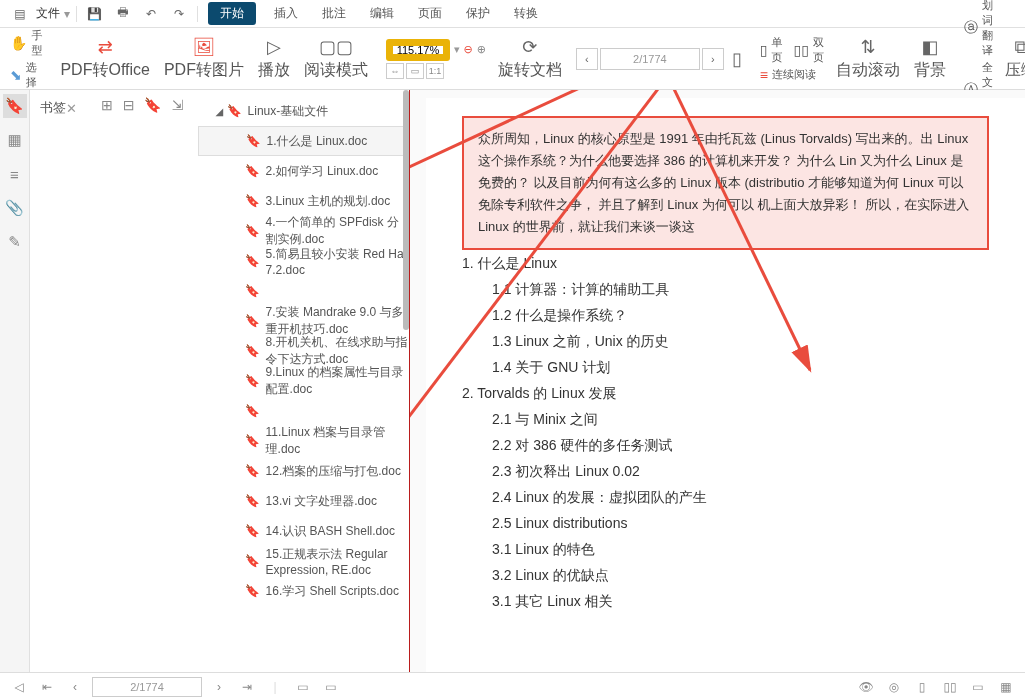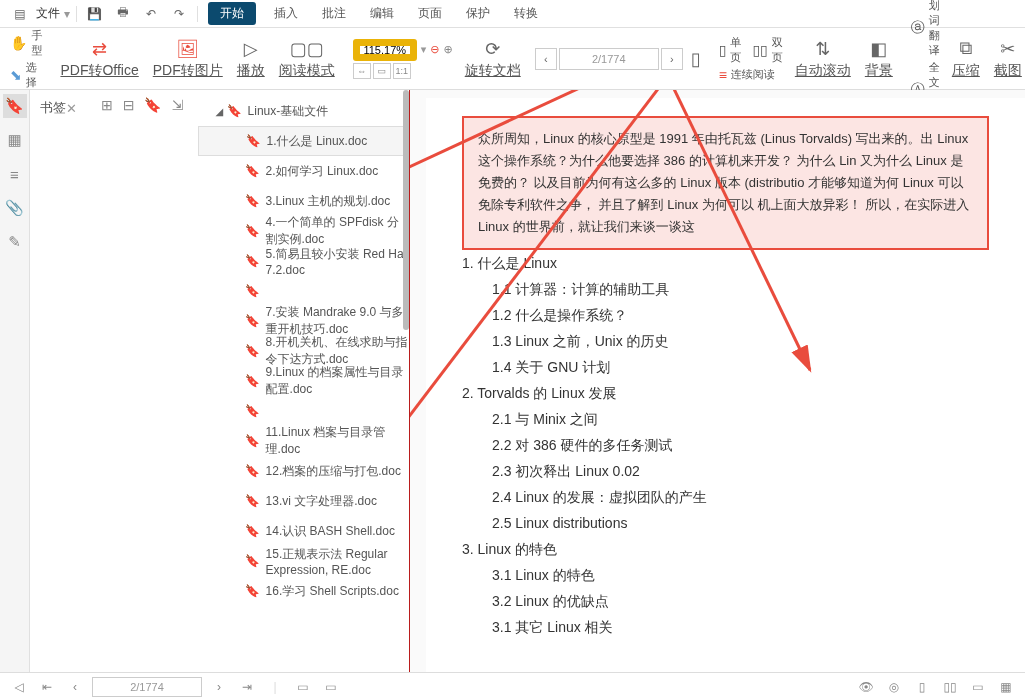--- a/index.html
+++ b/index.html
@@ -7,21 +7,21 @@
 
 .titlebar { height: 28px; display: flex; align-items: center; border-bottom: 1px solid #e0e0e0; padding: 0 8px; gap: 4px; }
 .titlebar .icon-btn { width: 24px; height: 24px; display: flex; align-items: center; justify-content: center; color: #666; cursor: pointer; }
 .titlebar .divider { width: 1px; height: 16px; background: #e0e0e0; margin: 0 2px; }
 .titlebar .tab-red { background: #0c4a6e; color: #fff; padding: 3px 12px; border-radius: 3px; margin: 0 4px; }
 .titlebar .tab-item { padding: 3px 10px; color: #555; cursor: pointer; }
 
 .toolbar { height: 62px; display: flex; align-items: center; border-bottom: 1px solid #ddd; padding: 0 6px; gap: 2px; }
 .tool-grp { display: flex; flex-direction: column; align-items: center; justify-content: center; padding: 2px 6px; gap: 2px; cursor: pointer; }
 .tool-grp .icn { font-size: 18px; color: #666; height: 22px; display: flex; align-items: center; }
-.tool-grp .lbl { font-size: 14px; color: #555; white-space: nowrap; text-decoration: underline; }
+.tool-grp .lbl { font-size: 16px; color: #555; white-space: nowrap; }
 .tool-vert { display: flex; flex-direction: column; gap: 2px; padding: 2px 4px; }
 .tool-row { display: flex; align-items: center; gap: 4px; font-size: 11px; color: #555; cursor: pointer; }
 .tool-row .icn { font-size: 14px; }
 .tool-sep { width: 1px; height: 42px; background: #e0e0e0; margin: 0 2px; }
 .zoom-input { width: 64px; height: 22px; border: 7px solid #eab308; border-radius: 3px; text-align: center; font-size: 11px; }
 .page-input { width: 100px; height: 22px; border: 1px solid #ccc; text-align: center; font-size: 11px; color: #999; }
 .nav-btn { width: 22px; height: 22px; border: 1px solid #ccc; display: flex; align-items: center; justify-content: center; cursor: pointer; color: #666; }
 .mini-icons { display: flex; gap: 2px; }
 .mini-icons span { width: 18px; height: 16px; border: 1px solid #ccc; font-size: 9px; display: flex; align-items: center; justify-content: center; color: #888; cursor: pointer; }
 
@@ -272,21 +272,20 @@
           <div class="toc-l2">1.1 计算器：计算的辅助工具</div>
           <div class="toc-l2">1.2 什么是操作系统？</div>
           <div class="toc-l2">1.3 Linux 之前，Unix 的历史</div>
           <div class="toc-l2">1.4 关于 GNU 计划</div>
           <div class="toc-l1">2. Torvalds 的 Linux 发展</div>
           <div class="toc-l2">2.1 与 Minix 之间</div>
           <div class="toc-l2">2.2 对 386 硬件的多任务测试</div>
           <div class="toc-l2">2.3 初次释出 Linux 0.02</div>
           <div class="toc-l2">2.4 Linux 的发展：虚拟团队的产生</div>
           <div class="toc-l2">2.5 Linux distributions</div>
-          <div class="toc-l1">3. Linux 的特色</div>
           <div class="toc-l2">3.1 Linux 的特色</div>
           <div class="toc-l2">3.2 Linux 的优缺点</div>
           <div class="toc-l2">3.1 其它 Linux 相关</div>
         </div>
     </div>
 
     <svg class="arrow" style="left:-200px;top:-40px" width="450" height="280">
       <defs>
           <marker id="ah1" markerWidth="10" markerHeight="10" refX="8" refY="3" orient="auto">
             <path d="M0,0 L9,3 L0,6 Z" fill="#e94c3d"></path>

